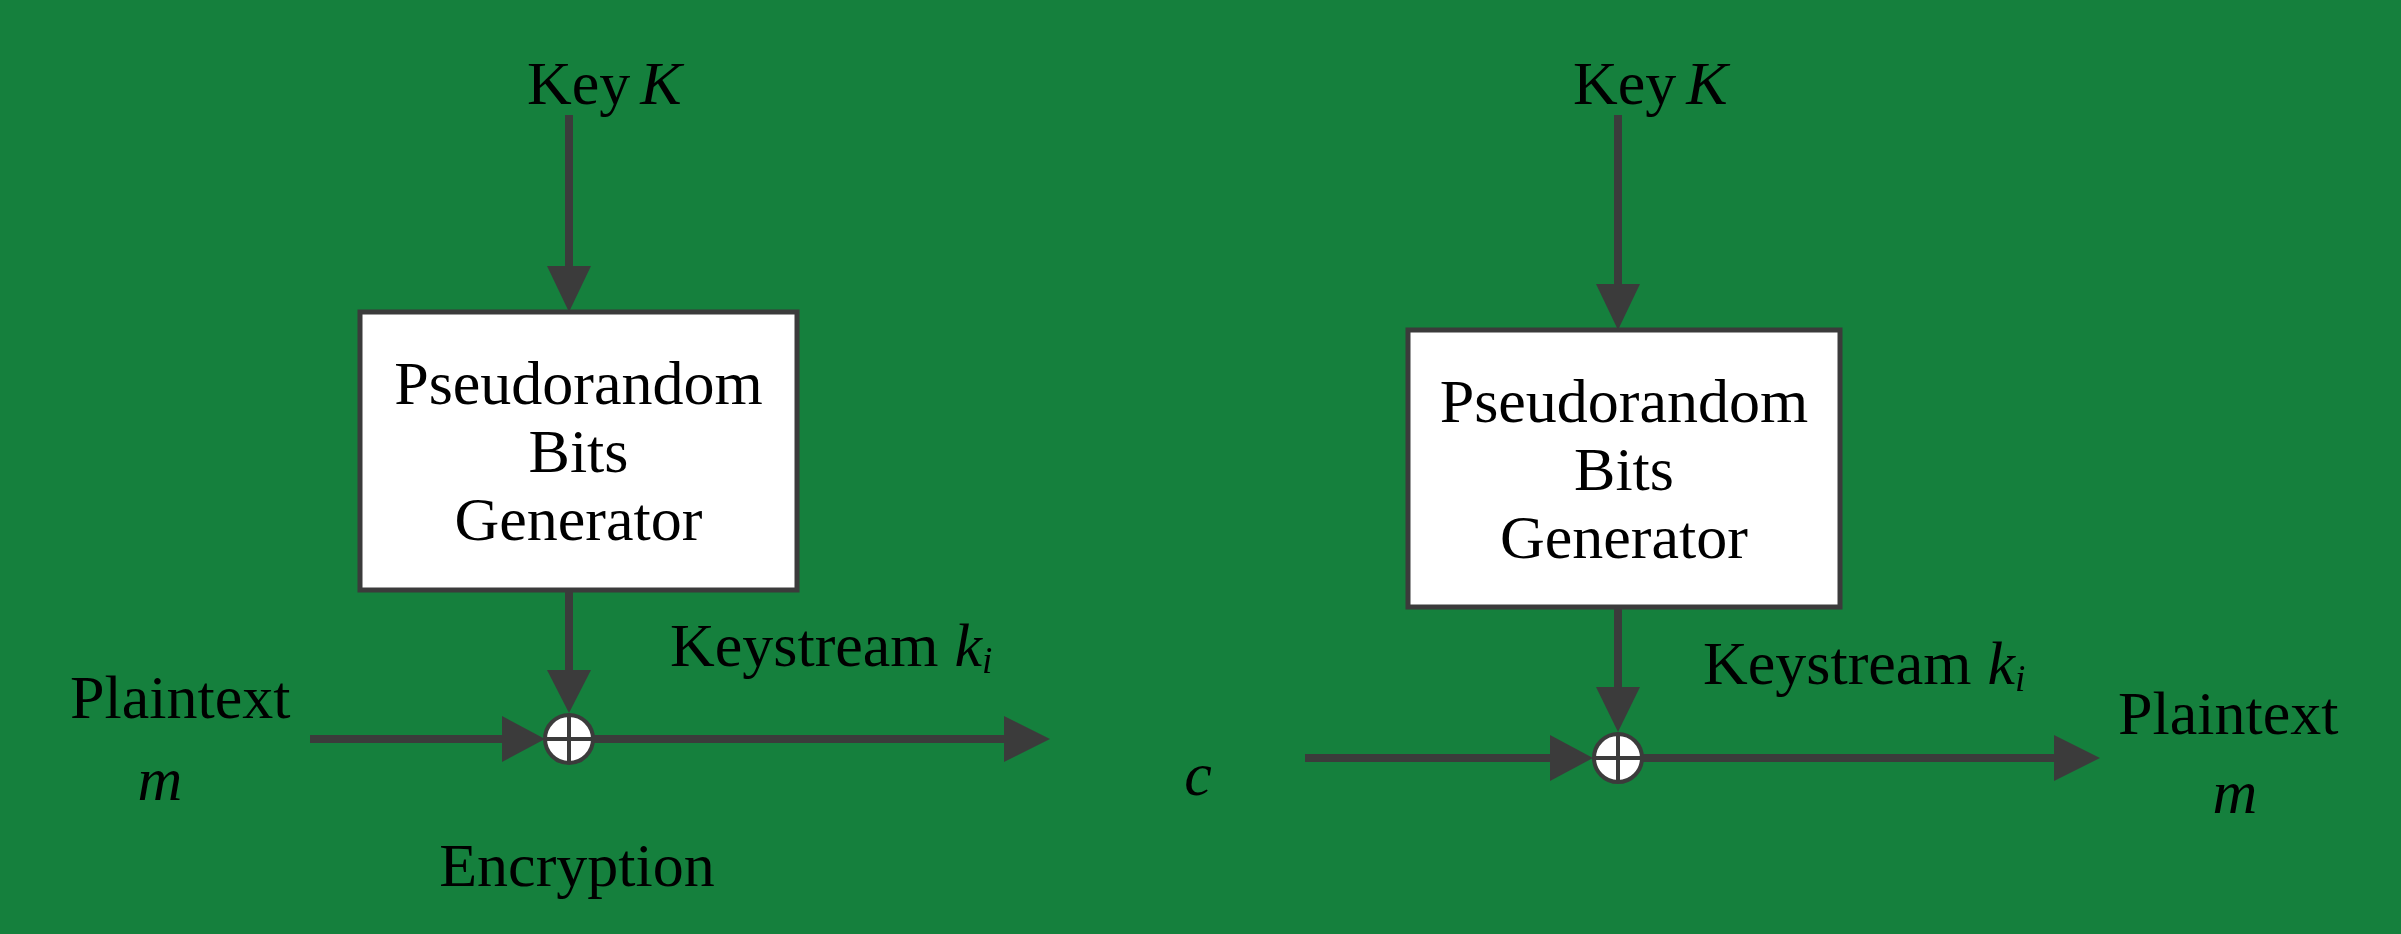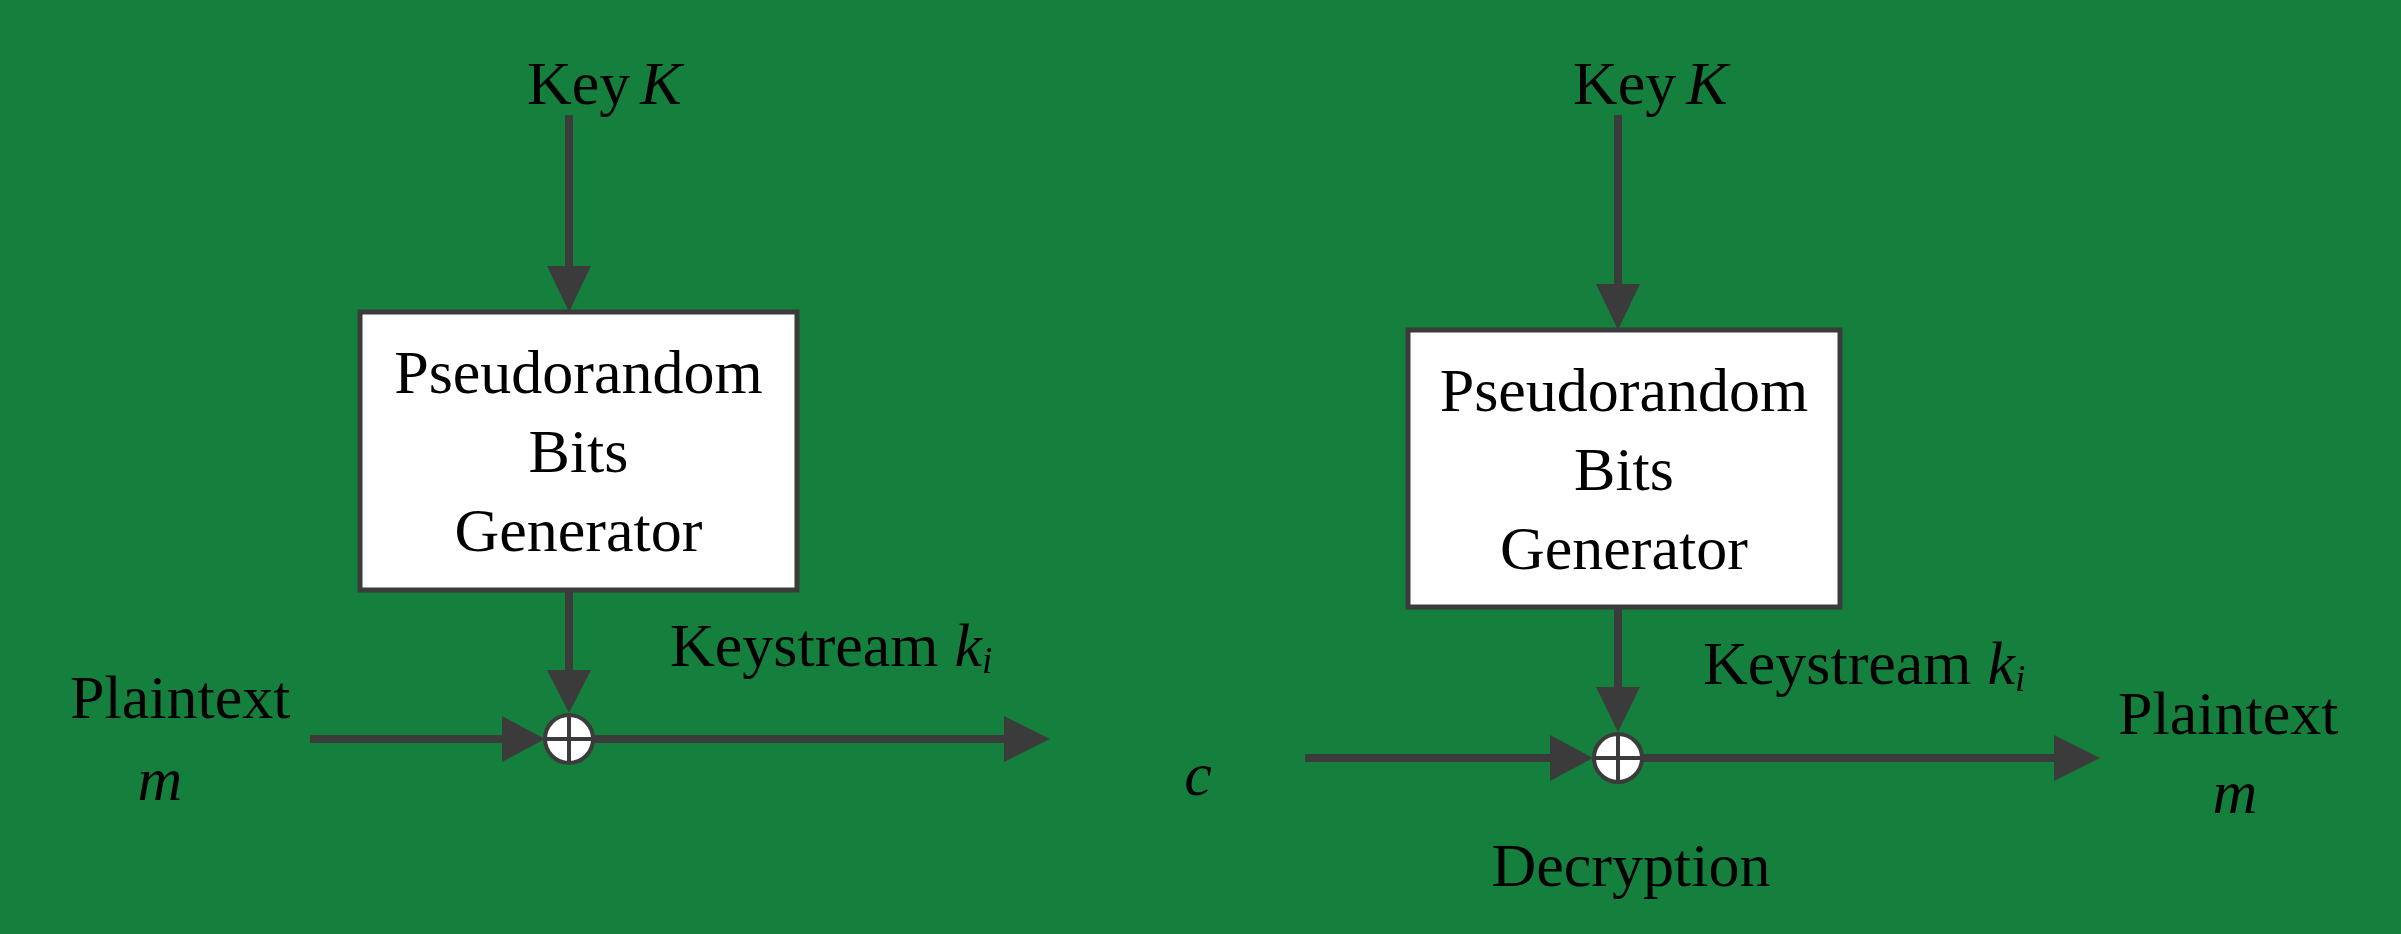--- a/index.html
+++ b/index.html
@@ -31,21 +31,21 @@
     vertical-align: baseline;
     position: relative;
     top: 0.18em;
   }
   .box-label {
     position: absolute;
     display: flex;
     flex-direction: column;
     align-items: center;
     justify-content: center;
-    gap: 17px;
+    gap: 6px;
     font-size: 62px;
     line-height: 1;
     text-align: center;
   }
 </style>
 </head>
 <body>
 
 <div class="stage">
 
@@ -106,29 +106,29 @@
     <div>Generator</div>
   </div>
 
   <div class="label" style="left:670px; top:614px;"><span>Keystream</span><span class="var-wide">k</span><sub class="msub">i</sub></div>
 
   <div class="label centered" style="left:70px; top:666px; width:220px;">Plaintext</div>
   <div class="label centered" style="left:70px; top:748px; width:180px;"><span class="var-solo">m</span></div>
 
   <div class="label centered" style="left:1108px; top:743px; width:180px;"><span class="var-solo">c</span></div>
 
+  <div class="label centered" style="left:426px; top:834px; width:302px;">Encryption</div>
 
   <div class="label" style="left:1573px; top:52px;"><span>Key</span><span class="var">K</span></div>
 
   <div class="box-label" style="left:1408px; top:330px; width:432px; height:277px;">
     <div>Pseudorandom</div>
     <div>Bits</div>
     <div>Generator</div>
   </div>
 
   <div class="label" style="left:1703px; top:632px;"><span>Keystream</span><span class="var-wide">k</span><sub class="msub">i</sub></div>
 
   <div class="label centered" style="left:2118px; top:682px; width:218px;">Plaintext</div>
   <div class="label centered" style="left:2145px; top:761px; width:180px;"><span class="var-solo">m</span></div>
 
-  <div class="label centered" style="left:1480px; top:834px; width:302px;">Decryption</div>
 
 </div>
 
 </body></html>

